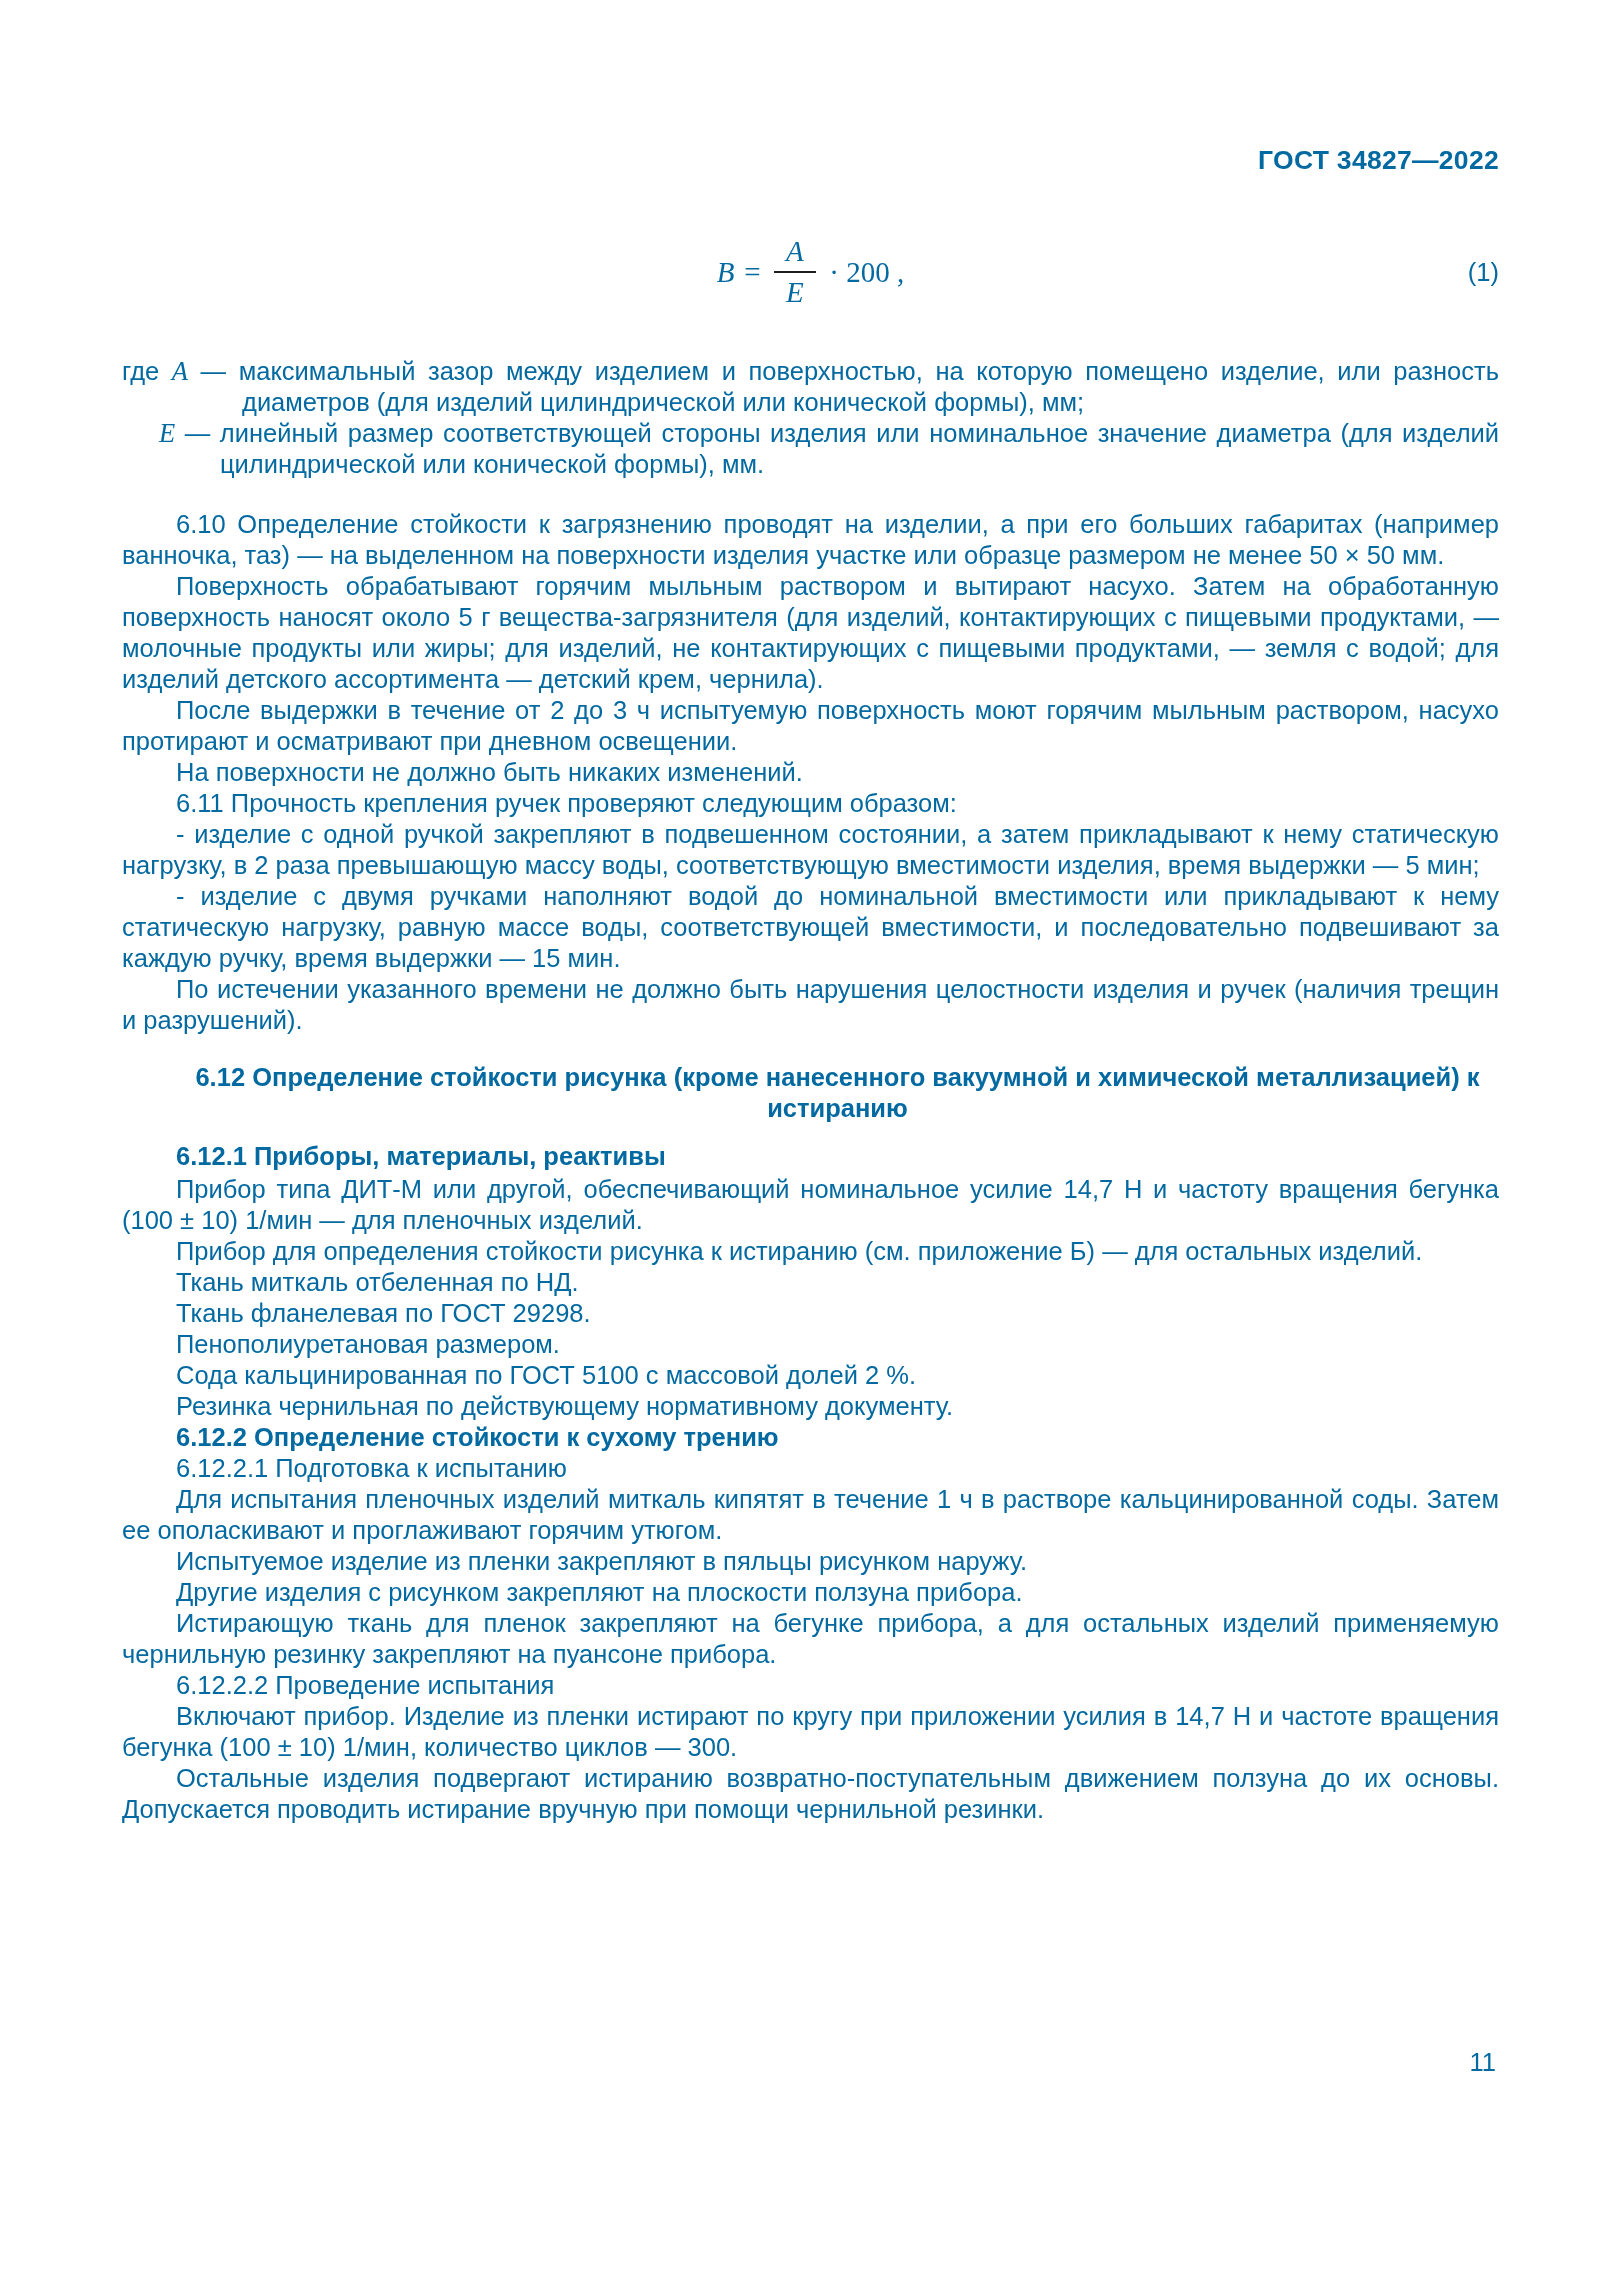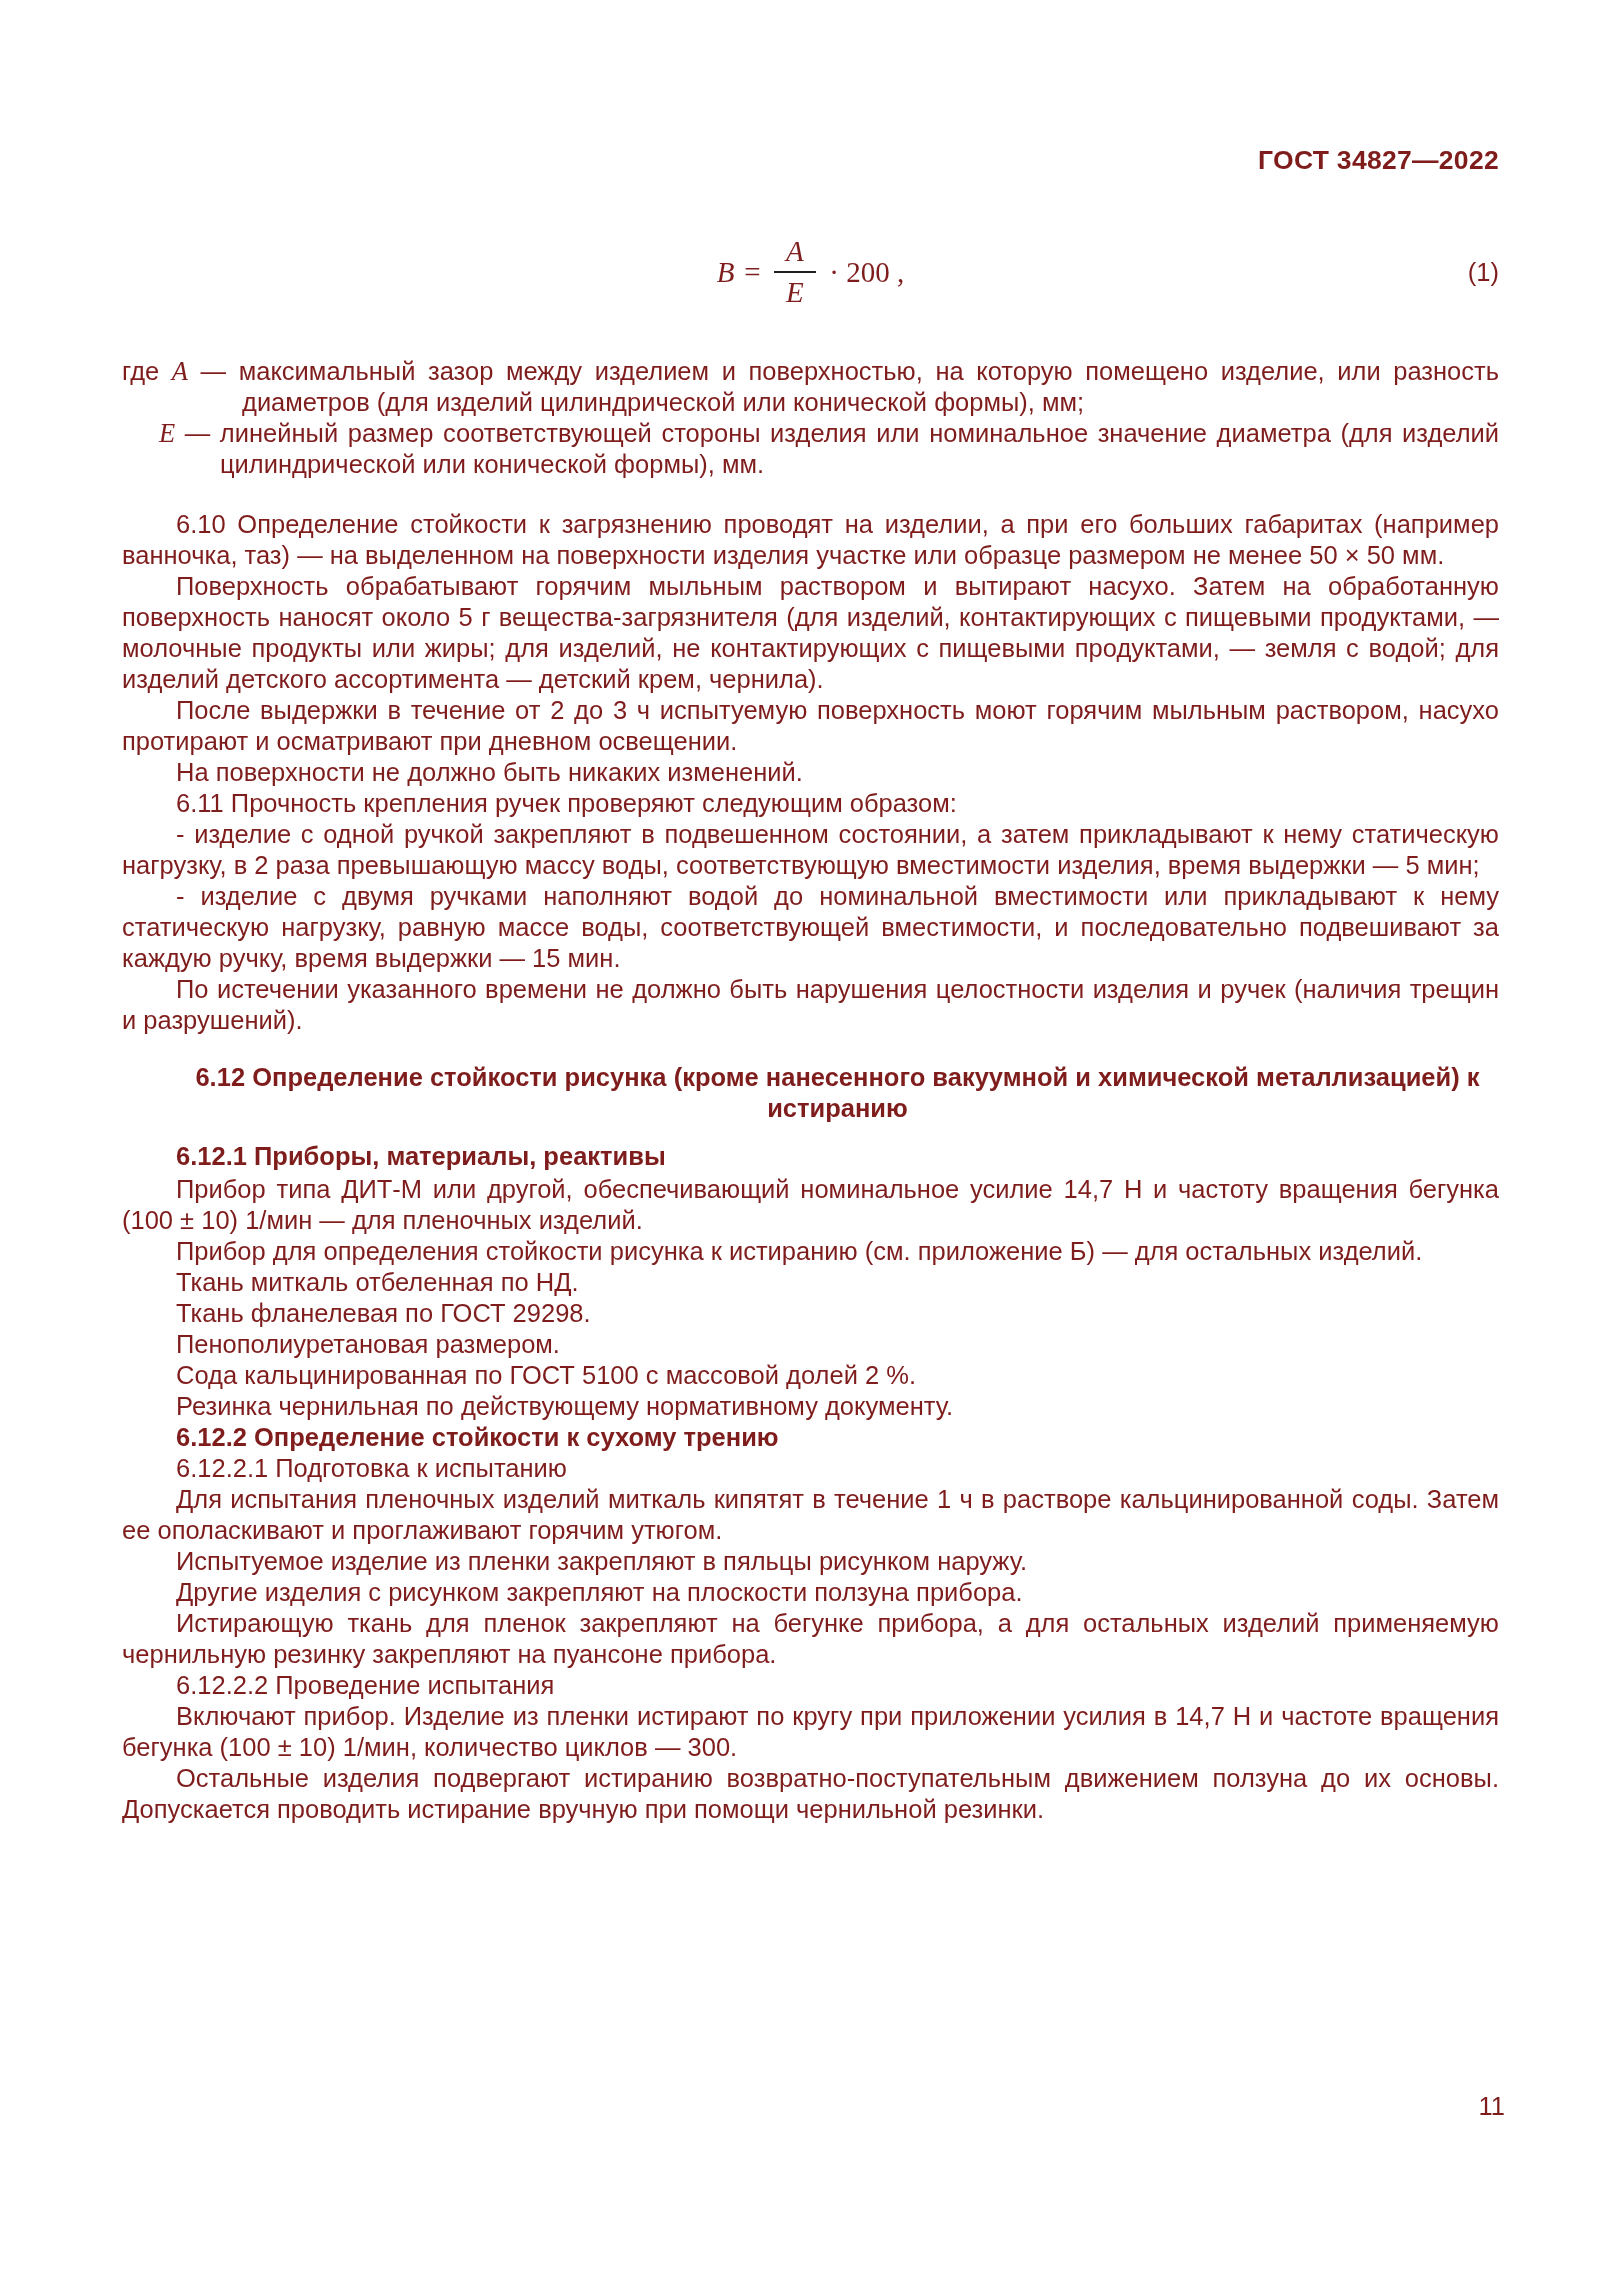--- a/index.html
+++ b/index.html
@@ -1,21 +1,21 @@
 <!DOCTYPE html>
 <html lang="ru"><head>
 <meta charset="utf-8">
 <style>
   html, body { margin: 0; padding: 0; background: #ffffff; }
   .page {
     position: relative;
     width: 1621px;
     height: 2293px;
     background: #ffffff;
-    color: #7f1d1d;
+    color: #0369a1;
     font-family: "Liberation Sans", sans-serif;
     font-size: 25.5px;
     line-height: 31px;
     overflow: hidden;
   }
   .content {
     position: absolute;
     left: 122px;
     right: 122px;
     top: 145px;
@@ -80,24 +80,23 @@
   }
   .h3 {
     font-weight: 700;
     text-align: left;
     text-indent: 0;
     padding-left: 54px;
     margin: 0;
   }
   .page-number {
     position: absolute;
-    right: 116px;
+    right: 125px;
     top: 2047px;
     font-size: 25.5px;
-    margin-top: 44px;
   }
 </style>
 </head>
 <body>
 
 <div class="page">
   <div class="content">
 
     <div class="doc-header">
       <span>ГОСТ 34827—2022</span>

